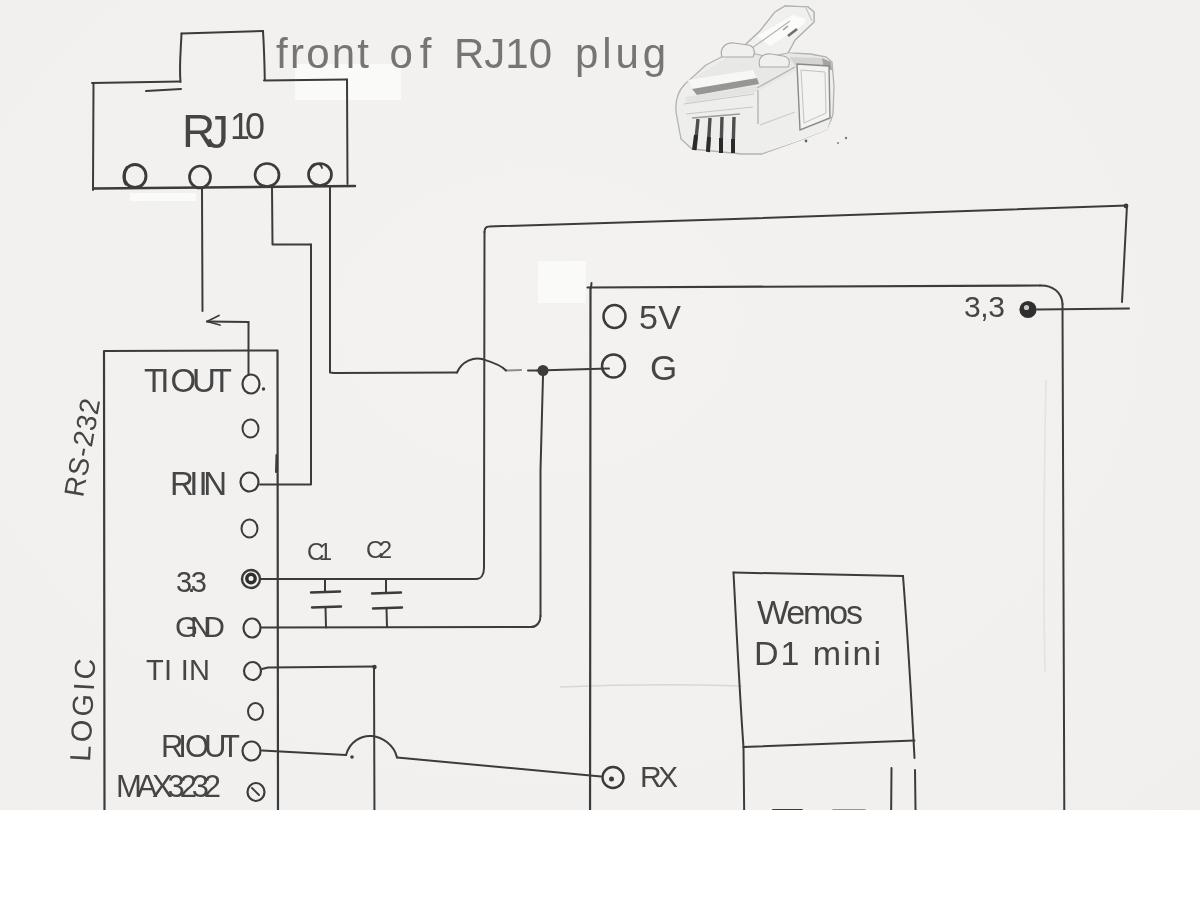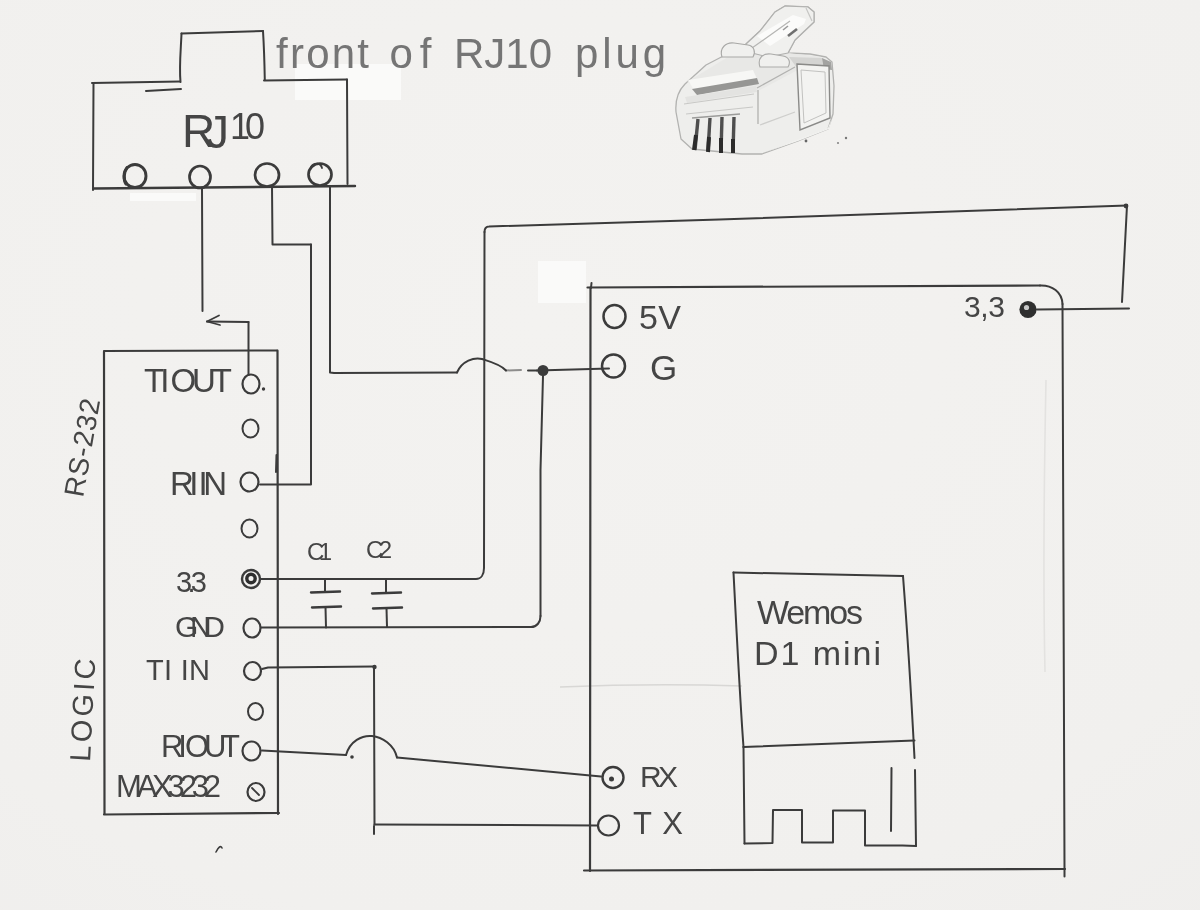--- a/index.html
+++ b/index.html
@@ -1,16 +1,16 @@
 <!DOCTYPE html>
 <html><head>
 <meta charset="utf-8">
 <style>
   html,body{margin:0;padding:0;}
-  #page{position:relative;width:1200px;height:910px;background:#f0efed;overflow:hidden;}
+  #page{position:relative;width:1200px;height:810px;background:#f0efed;overflow:hidden;}
   svg{position:absolute;top:0;left:0;}
 </style>
 </head>
 <body>
 <div id="page">
 <svg width="1200" height="921" viewBox="0 0 1200 921">
   <defs>
     <radialGradient id="paper" cx="0.45" cy="0.35" r="1.1">
       <stop offset="0" stop-color="#f3f2f0"></stop>
       <stop offset="0.6" stop-color="#f1f0ee"></stop>

